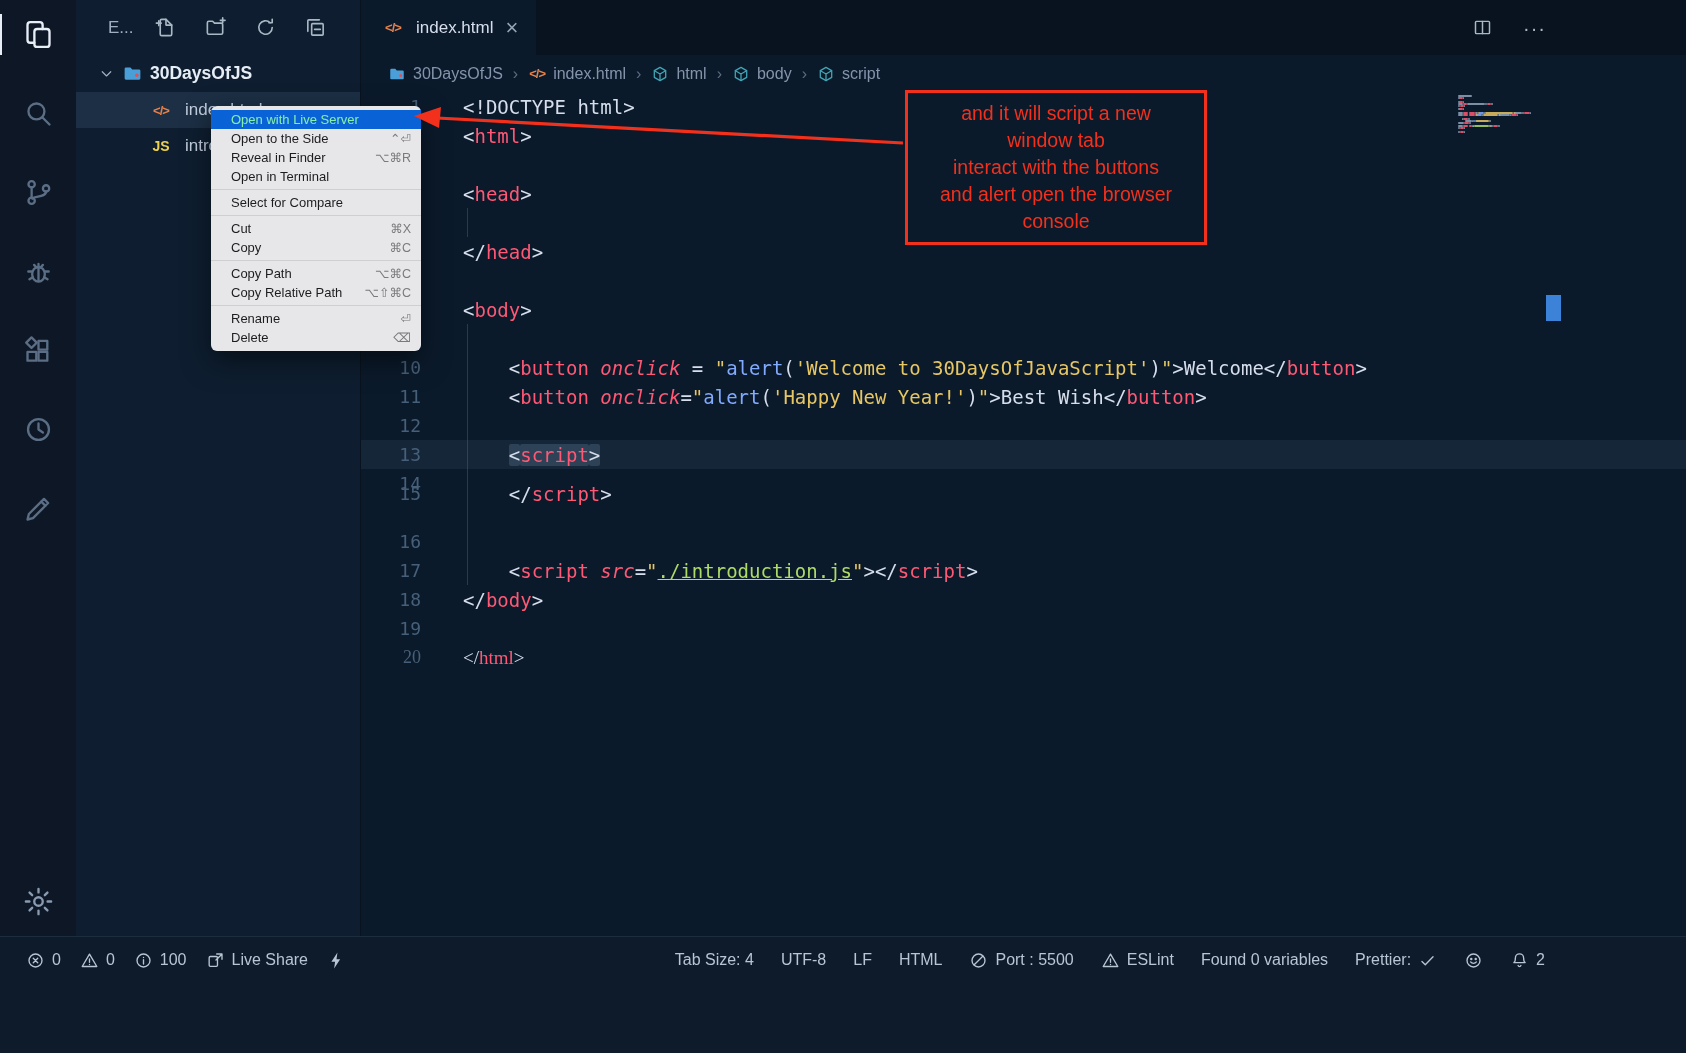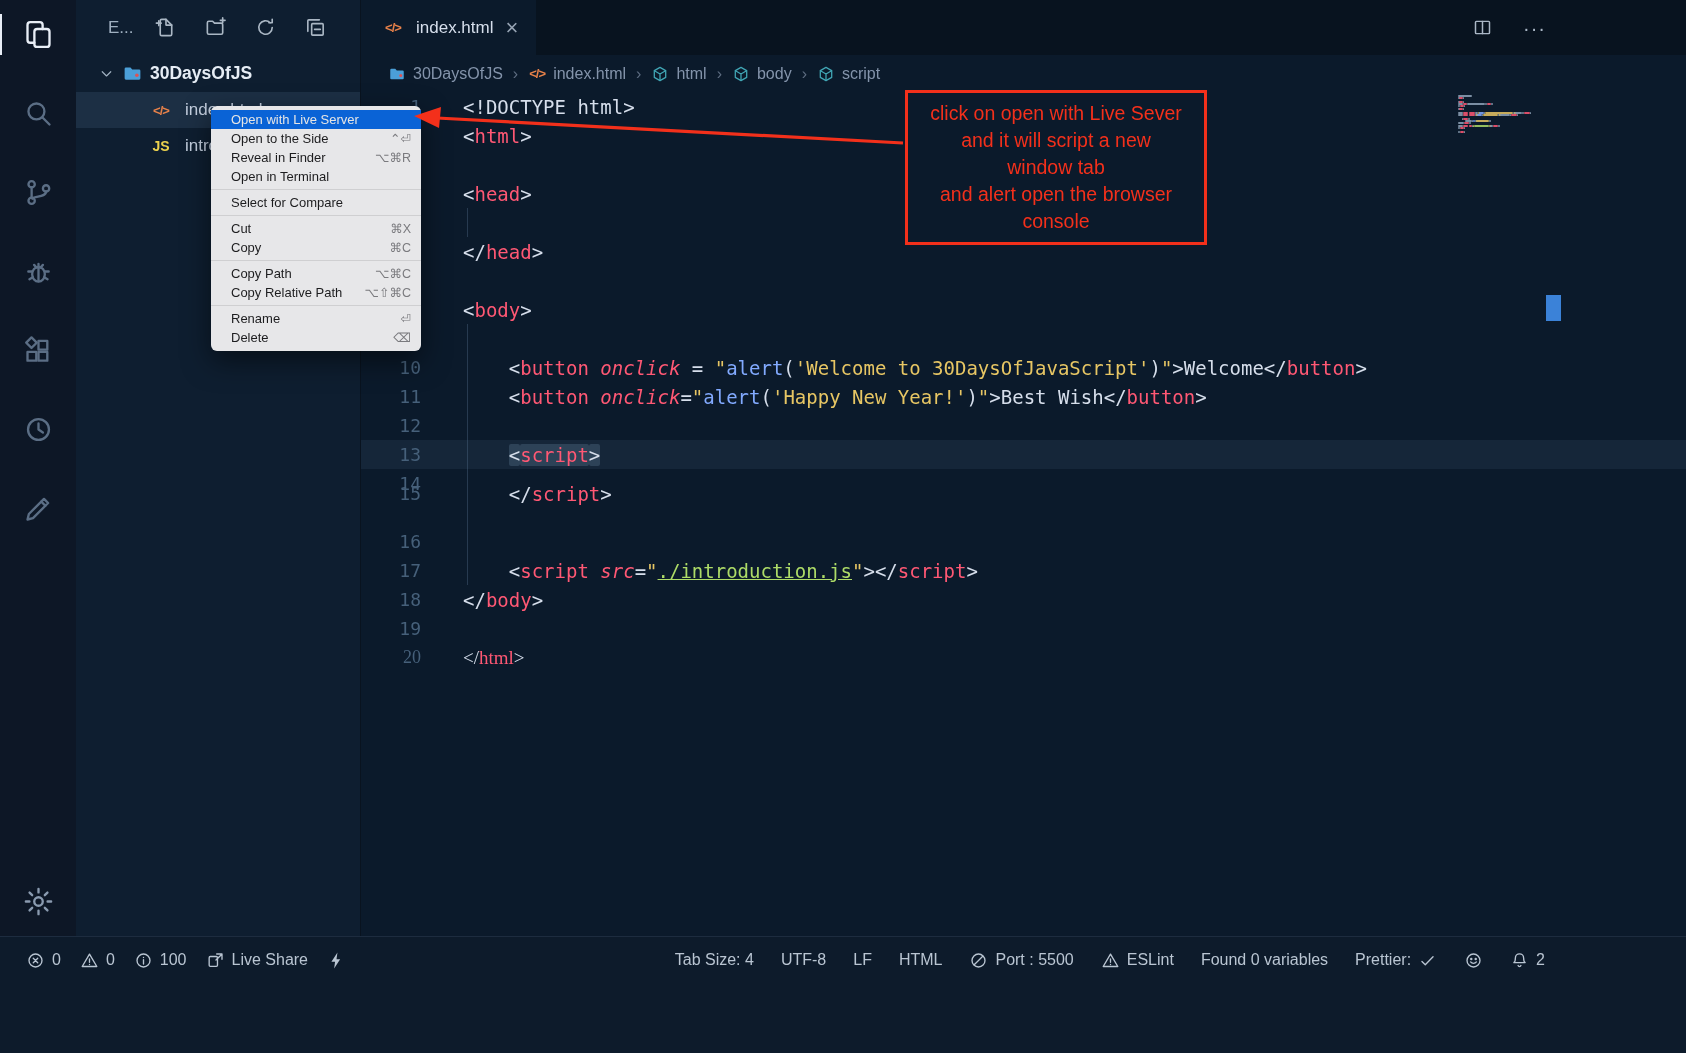--- a/index.html
+++ b/index.html
@@ -75,21 +75,21 @@
   .status-left{display:flex;align-items:center;gap:19px;}
   .status-right{display:flex;align-items:center;gap:27px;margin-left:auto;}
   .status-item{display:flex;align-items:center;gap:7px;cursor:pointer;white-space:nowrap;}
   .sic{width:19px;height:19px;display:flex;}
   .sic svg{width:100%;height:100%;}
   
   .context-menu{position:absolute;left:211px;top:106px;width:210px;background:#e7e7e9;border-radius:6px;
                 box-shadow:0 10px 28px rgba(0,0,0,.5);padding:4px 0;font-size:13px;color:#1d1d1f;z-index:50;}
   .menu-item{height:19px;display:flex;align-items:center;justify-content:space-between;
              padding:0 10px 0 20px;cursor:pointer;}
-  .menu-item.active{background:var(--menuhl,#0a63d6);color:#e5e5e5;}
+  .menu-item.active{background:var(--menuhl,#0a63d6);color:#86efac;}
   .menu-item.active .mshort{color:#e8f0ff;}
   .mshort{color:#7a7a7e;font-size:12.5px;}
   .menu-sep{height:1px;background:#cfcfd1;margin:3px 0;}
   
   .annotation{position:absolute;left:905px;top:90px;width:302px;box-sizing:border-box;
               border:3px solid var(--red,#f3301b);color:var(--red,#f3301b);font-size:19.5px;line-height:27px;
               text-align:center;padding:7px 4px;z-index:40;}
   .arrow-overlay{position:absolute;left:0;top:0;width:1686px;height:1053px;z-index:60;pointer-events:none;
                  color:var(--red,#f3301b);}
 </style>
@@ -600,23 +600,23 @@
         <span class="mlabel">Rename</span>
         <span class="mshort">⏎</span>
       </div>
       <div class="menu-item">
         <span class="mlabel">Delete</span>
         <span class="mshort">⌫</span>
       </div>
     </div>
 
   <div class="annotation" id="annotation">
-      <div>click on open with Live Sever</div>
       <div>and it will script a new</div>
       <div>window tab</div>
+      <div>interact with the buttons</div>
       <div>and alert open the browser</div>
       <div>console</div>
     </div>
 
   <svg class="arrow-overlay" viewBox="0 0 1686 1053">
     <line x1="903" y1="143" x2="437" y2="118" stroke="currentColor" stroke-width="3.2"></line>
     <polygon points="414,116 441,107 439,128" fill="currentColor"></polygon>
   </svg>
 
 </div>

